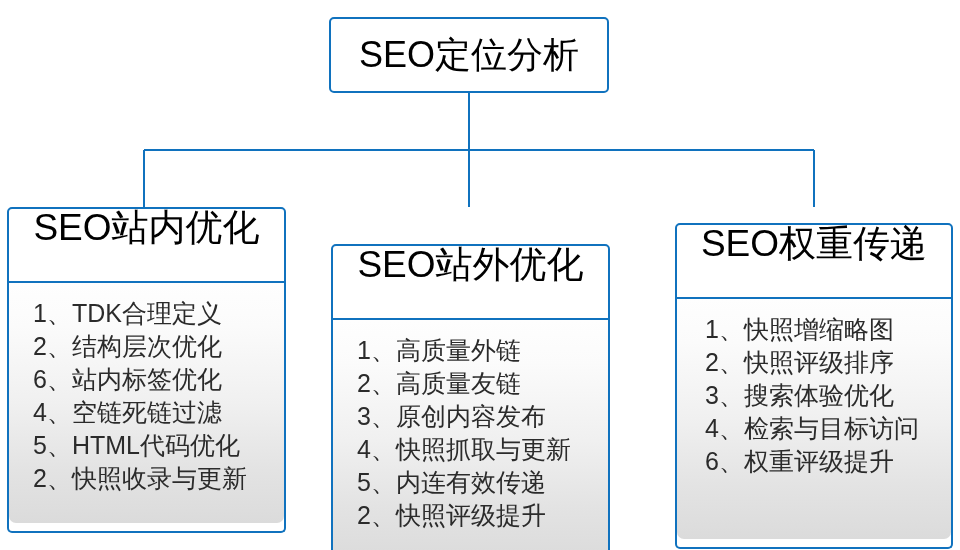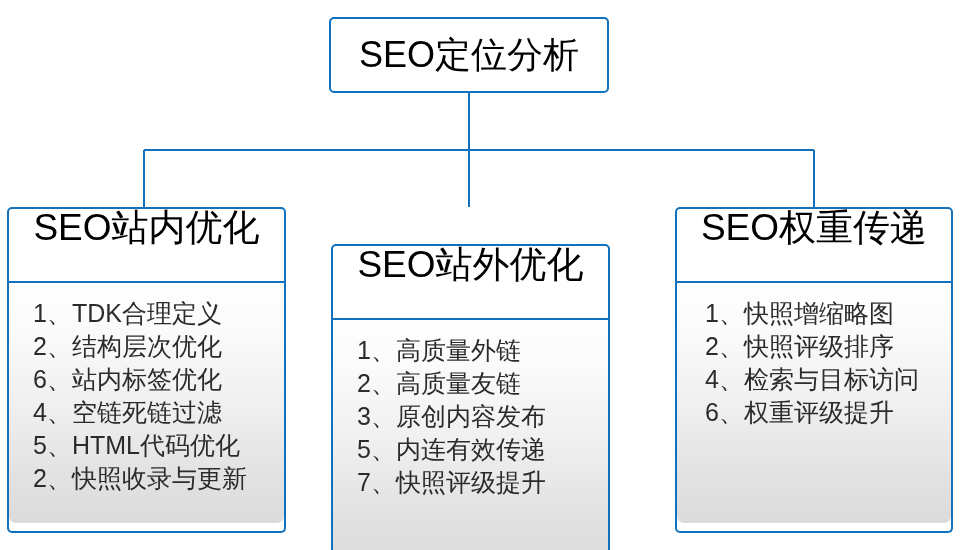--- a/index.html
+++ b/index.html
@@ -56,21 +56,21 @@
   
   .branch {
     position: absolute;
     top: 207px;
     width: 279px;
     height: 326px;
     box-sizing: border-box;
   }
   .branch-1 { left: 7px; }
   .branch-2 { left: 331px; margin-top: 37px; }
-  .branch-3 { left: 675px; width: 278px; }
+  .branch-3 { left: 675px; width: 278px; margin-top: 16px; }
 
   .branch-header {
     position: relative;
     box-sizing: border-box;
     height: 76px;
     border: 2px solid #1072BE;
     border-radius: 5px 5px 0 0;
     background: #ffffff;
     display: flex;
     align-items: flex-start;
@@ -158,34 +158,36 @@
   <div class="branch branch-2">
     <div class="branch-header">
       <div class="branch-title">SEO站外优化</div>
     </div>
     <div class="branch-body">
       <div class="branch-body-fill"></div>
       <ul class="branch-list">
         <li>1、高质量外链</li>
         <li>2、高质量友链</li>
         <li>3、原创内容发布</li>
+        <li>4、快照抓取与更新</li>
         <li>5、内连有效传递</li>
-        <li>7、快照评级提升</li>
+        <li>2、快照评级提升</li>
       </ul>
     </div>
   </div>
 
   <div class="branch branch-3">
     <div class="branch-header">
       <div class="branch-title">SEO权重传递</div>
     </div>
     <div class="branch-body">
       <div class="branch-body-fill"></div>
       <ul class="branch-list">
         <li>1、快照增缩略图</li>
         <li>2、快照评级排序</li>
+        <li>3、搜索体验优化</li>
         <li>4、检索与目标访问</li>
         <li>6、权重评级提升</li>
       </ul>
     </div>
   </div>
 
 </div>
 
 </body></html>

